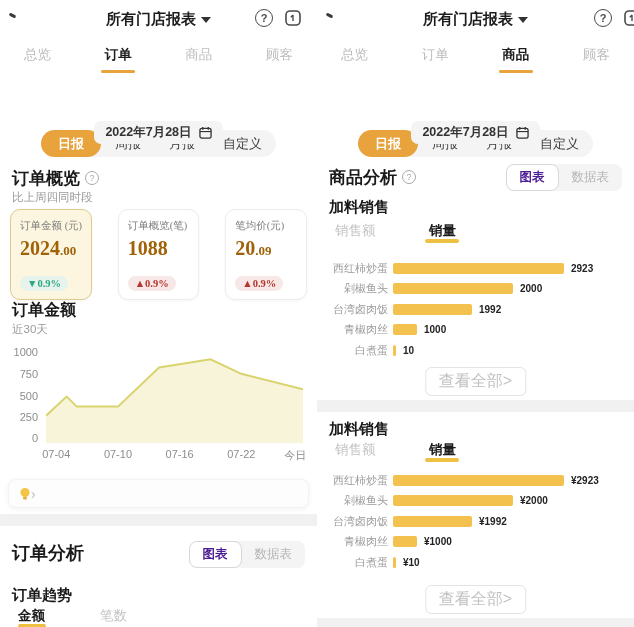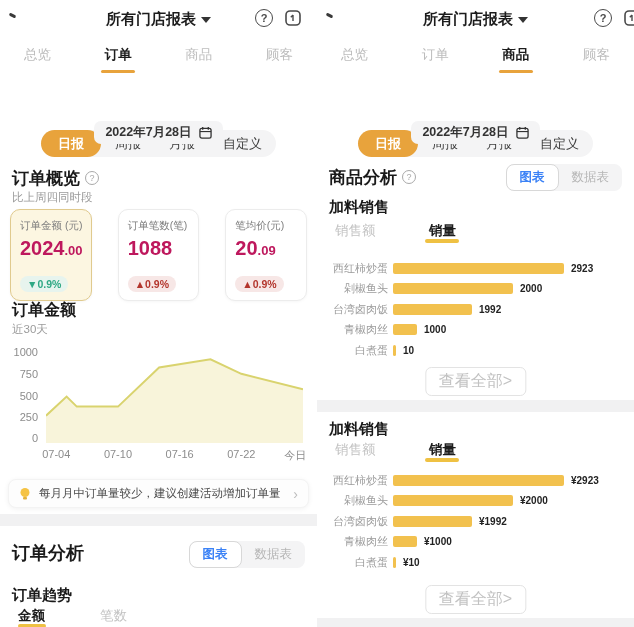--- a/index.html
+++ b/index.html
@@ -24,41 +24,41 @@
   .filters{position:absolute;top:82px;left:0;right:0;display:flex;justify-content:center;}
   .fgroup{display:inline-flex;align-items:center;background:#f4f4f5;border-radius:16px;height:27px;margin-top:48px;}
   .fitem{padding:0 14px;font-size:13px;color:#3c3c3c;line-height:27px;cursor:pointer;}
   .fitem.active{background:#E8A33C;color:#fff;font-weight:bold;border-radius:16px;padding:0 17px;}
   .daterow{position:absolute;top:121px;left:0;right:0;display:flex;justify-content:center;}
   .datepill{display:inline-flex;align-items:center;gap:7px;background:#f4f4f5;border-radius:7px;height:23px;padding:0 11px;font-size:12.5px;font-weight:bold;color:#333;cursor:pointer;}
   
   .sec-title{font-weight:bold;color:#1a1a1a;}
   .sub{color:#9b9b9b;}
   
-  .cards{position:absolute;top:209px;left:10px;right:10px;display:flex;gap:26px;}
+  .cards{position:absolute;top:209px;left:10px;right:10px;display:flex;gap:26px;font-family:Liberation Serif, serif;}
   .card{flex:1;border:1px solid #ececec;border-radius:10px;background:#fff;padding:9px 8px 8px 9px;box-shadow:0 1px 3px rgba(0,0,0,.04);cursor:pointer;}
   .card.hl{background:#FCF6E1;border:1.5px solid #E0CA8E;}
   .card .lbl{font-size:10.5px;color:#7e7e7e;white-space:nowrap;}
-  .card .val{margin-top:4px;font-weight:bold;color:#be185d;font-size:20px;white-space:nowrap;}
+  .card .val{margin-top:4px;font-weight:bold;color:#a16207;font-size:20px;white-space:nowrap;}
   .card .val .dec{font-size:13px;}
   .badge{display:inline-block;margin-top:16px;font-size:10.5px;font-weight:bold;border-radius:9px;padding:2px 7px;}
   .badge.down{color:#2FA884;background:#E7F4EE;}
   .badge.up{color:#B3352C;background:#F7E7E6;}
   
   .ytick{position:absolute;left:0;width:38px;text-align:right;font-size:11px;color:#8c8c8c;}
   .xtick{position:absolute;top:0;font-size:11px;color:#8c8c8c;transform:translateX(-50%);white-space:nowrap;}
   
   .tip{position:absolute;top:479px;left:8px;right:8px;height:27px;background:#fdfdfd;border:1px solid #f3f3f3;border-radius:8px;box-shadow:0 1px 5px rgba(0,0,0,.06);display:flex;align-items:center;padding:0 10px;cursor:pointer;}
   .tip .txt{font-size:11.5px;color:#4a4a4a;margin-left:8px;flex:1;white-space:nowrap;overflow:hidden;}
   .tip .chev{color:#bdbdbd;font-size:14px;}
   .band{position:absolute;left:0;right:0;background:#f1f1f2;}
   
   .toggle{position:absolute;right:12px;display:inline-flex;background:#f4f4f5;border-radius:8px;height:27px;align-items:stretch;}
   .tseg{font-size:12.5px;color:#b5b5b5;padding:0 13px;line-height:27px;cursor:pointer;border-radius:8px;}
-  .tseg.active{background:#fff;border:1px solid #d8d8d8;color:#3b82f6;font-weight:bold;line-height:25px;}
+  .tseg.active{background:#fff;border:1px solid #d8d8d8;color:#4c1d95;font-weight:bold;line-height:25px;}
   
   .mtab{position:absolute;font-size:13.5px;color:#c3c3c3;cursor:pointer;}
   .mtab.active{color:#1d1d1d;font-weight:bold;}
   .munder{position:absolute;height:4px;border-radius:2px;background:#EFC143;}
   
   .brow{display:flex;align-items:center;height:20.5px;}
   .brow .blbl{flex:0 0 65px;text-align:right;font-size:11px;color:#9b9b9b;white-space:nowrap;}
   .brow .bar{height:11px;background:#F2C14E;border-radius:2px;margin-left:5px;}
   .brow .bval{margin-left:7px;font-size:10px;font-weight:bold;color:#222;white-space:nowrap;}
   .viewall{position:absolute;left:50%;transform:translateX(-50%);border:1px solid #e3e3e3;border-radius:6px;background:#fff;color:#c2c2c2;font-size:16px;padding:3px 13px;cursor:pointer;white-space:nowrap;}
@@ -115,21 +115,21 @@
   </div>
   <div class="abs sub" style="top:190px;left:12px;font-size:11.5px;">比上周四同时段</div>
 
   <div class="cards">
     <div class="card hl">
       <div class="lbl">订单金额 (元)</div>
       <div class="val"><span>2024</span><span class="dec">.00</span></div>
       <span class="badge down">▼0.9%</span>
     </div>
     <div class="card">
-      <div class="lbl">订单笔数(笔)</div>
+      <div class="lbl">订单概览(笔)</div>
       <div class="val"><span>1088</span><span class="dec"></span></div>
       <span class="badge up">▲0.9%</span>
     </div>
     <div class="card">
       <div class="lbl">笔均价(元)</div>
       <div class="val"><span>20</span><span class="dec">.09</span></div>
       <span class="badge up">▲0.9%</span>
     </div>
   </div>
 
@@ -153,21 +153,20 @@
       <span class="xtick" style="left:76%;">07-22</span>
       <span class="xtick" style="left:100%;transform:translateX(-85%);">今日</span>
     </div>
   </div>
 
   <div class="tip">
     <svg width="12" height="14" viewBox="0 0 12 14">
         <circle cx="6" cy="5.5" r="4.5" fill="#F5C344"></circle>
         <rect x="4" y="10" width="4" height="2.6" rx="1" fill="#E3B13A"></rect>
       </svg>
-    <span class="txt">每月月中订单量较少，建议创建活动增加订单量</span>
     <span class="chev">›</span>
   </div>
 
   <div class="band" style="top:514px;height:12px;"></div>
 
   <div class="abs sec-title" style="top:541px;left:12px;font-size:18px;">订单分析</div>
   <div class="toggle" style="top:541px;">
     <span class="tseg active">图表</span>
     <span class="tseg">数据表</span>
   </div>

